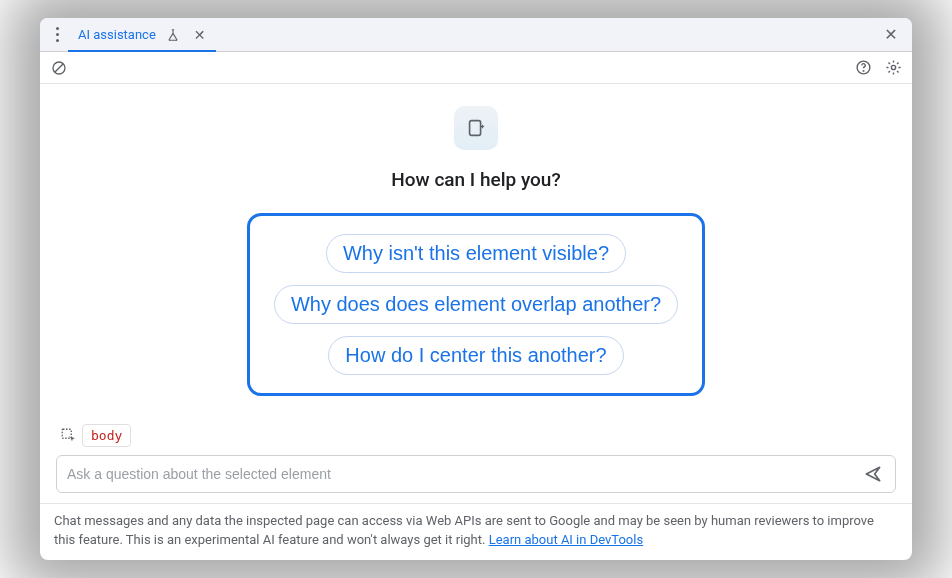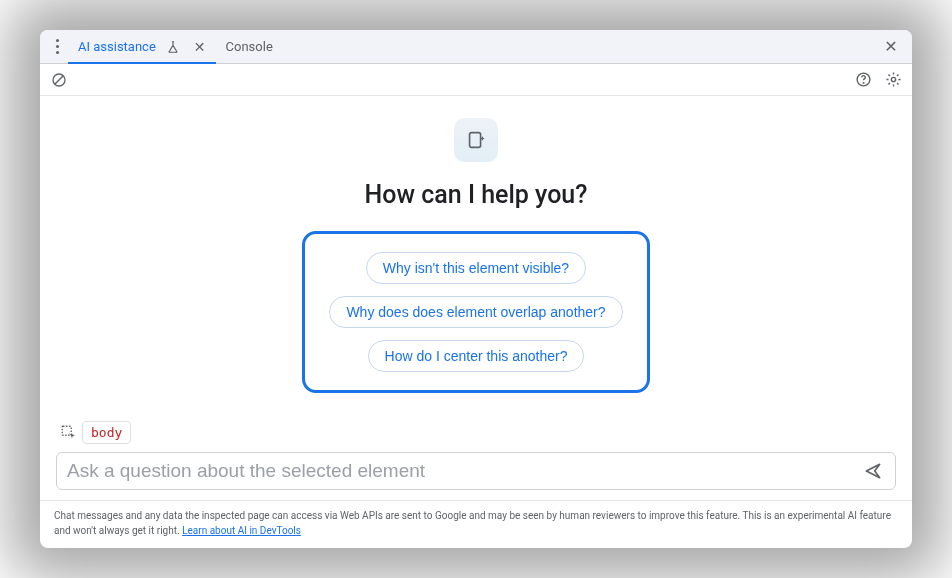--- a/index.html
+++ b/index.html
@@ -115,40 +115,40 @@
       width: 44px;
       height: 44px;
       border-radius: 10px;
       background: linear-gradient(180deg, #eef2f7 0%, #e2eef6 100%);
       display: flex;
       align-items: center;
       justify-content: center;
       margin-bottom: 18px;
     }
     .heading {
-      font-size: 25px;
+      font-size: 19px;
       font-weight: 500;
       color: #202124;
       margin-bottom: 22px;
     }
     .suggestions-box {
       border: 3px solid #1a73e8;
       border-radius: 14px;
       padding: 18px 24px;
       display: flex;
       flex-direction: column;
       align-items: center;
       gap: 12px;
       margin-bottom: 28px;
     }
     .suggestion-pill {
       border: 1px solid #c6d6f0;
       background: #fff;
       color: #1a73e8;
-      font-size: 14px;
+      font-size: 20px;
       padding: 7px 16px;
       border-radius: 999px;
       cursor: pointer;
       white-space: nowrap;
     }
     .context-row {
       width: 100%;
       display: flex;
       align-items: center;
       gap: 2px;
@@ -169,39 +169,39 @@
       border-radius: 6px;
       height: 38px;
       display: flex;
       align-items: center;
       padding: 0 10px;
     }
     .input-row input {
       flex: 1;
       border: none;
       outline: none;
-      font-size: 19px;
+      font-size: 14px;
       color: #701a75;
     }
     .input-row input::placeholder {
       color: #9aa0a6;
     }
     .send-btn {
       width: 24px;
       height: 24px;
       display: flex;
       align-items: center;
       justify-content: center;
       cursor: pointer;
       color: #5f6368;
     }
     .footer {
       border-top: 1px solid #e4e4e4;
       padding: 8px 14px 10px;
-      font-size: 10px;
+      font-size: 13px;
       color: #5f6368;
       line-height: 1.45;
     }
     .footer a {
       color: #1a73e8;
       text-decoration: underline;
       cursor: pointer;
     }
   </style>
 </head>
@@ -216,23 +216,20 @@
         <span></span>
     </div>
     <div class="tab active">
       <span>AI assistance</span>
       <span class="icon-btn">
         <svg width="14" height="14" viewBox="0 0 24 24" fill="none" stroke="currentColor" stroke-width="2">
           <path d="M10 3h4M12 3v6l6 10a1 1 0 0 1-1 2H7a1 1 0 0 1-1-2l6-10V3"></path>
         </svg>
       </span>
       <span class="close">✕</span>
-    </div>
-    <div class="tab">
-      <span>Console</span>
     </div>
     <div class="tab-bar-right">
       <span class="icon-btn" style="font-size:16px;">✕</span>
     </div>
   </div>
 
   <div class="secondary-bar">
     <span class="icon-btn">
       <svg width="16" height="16" viewBox="0 0 24 24" fill="none" stroke="currentColor" stroke-width="2">
         <circle cx="12" cy="12" r="9"></circle>

